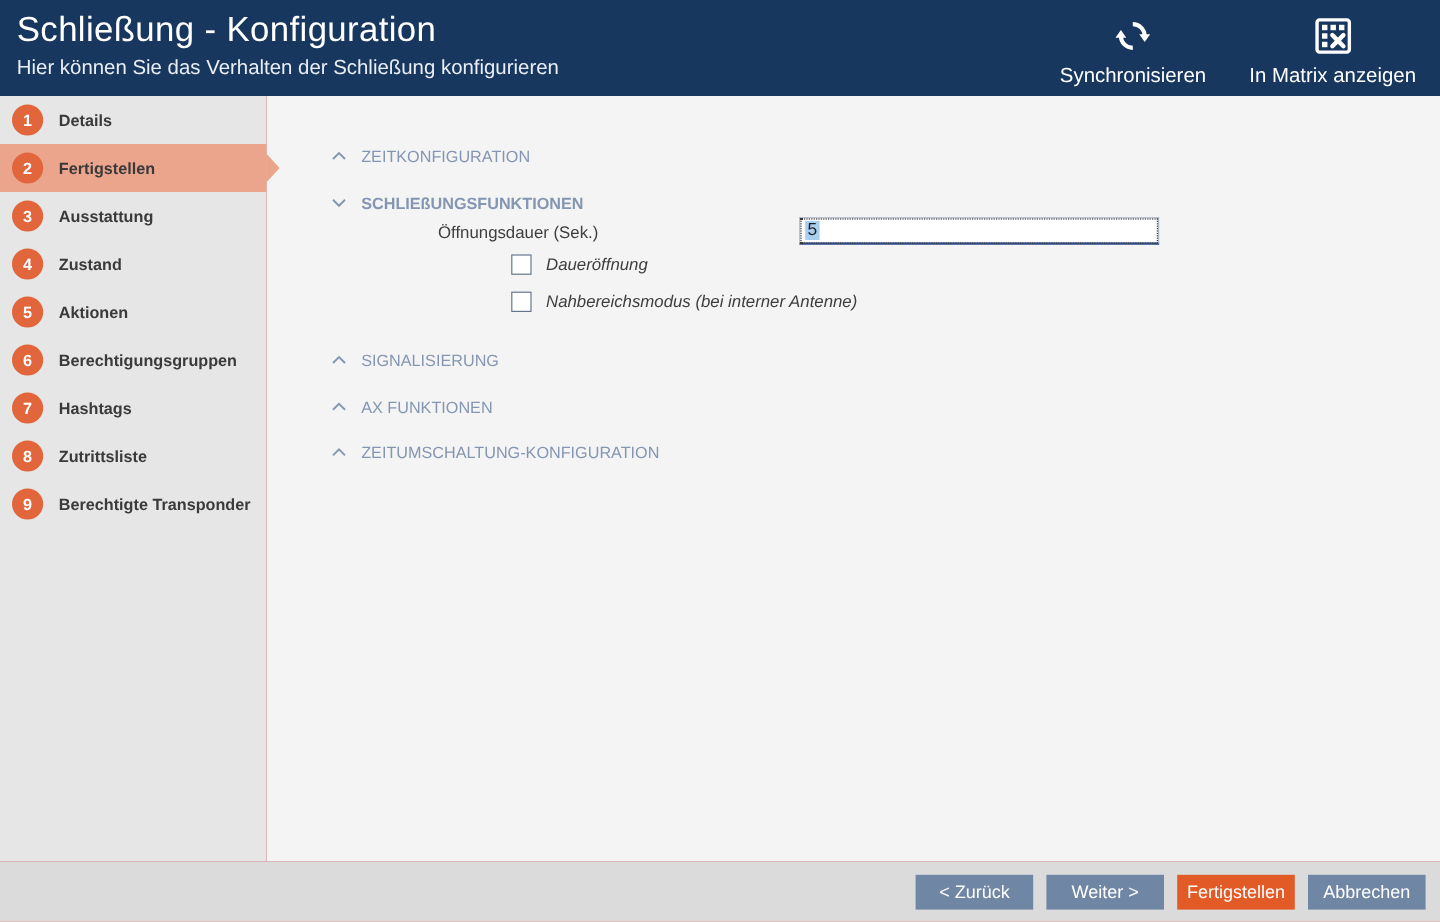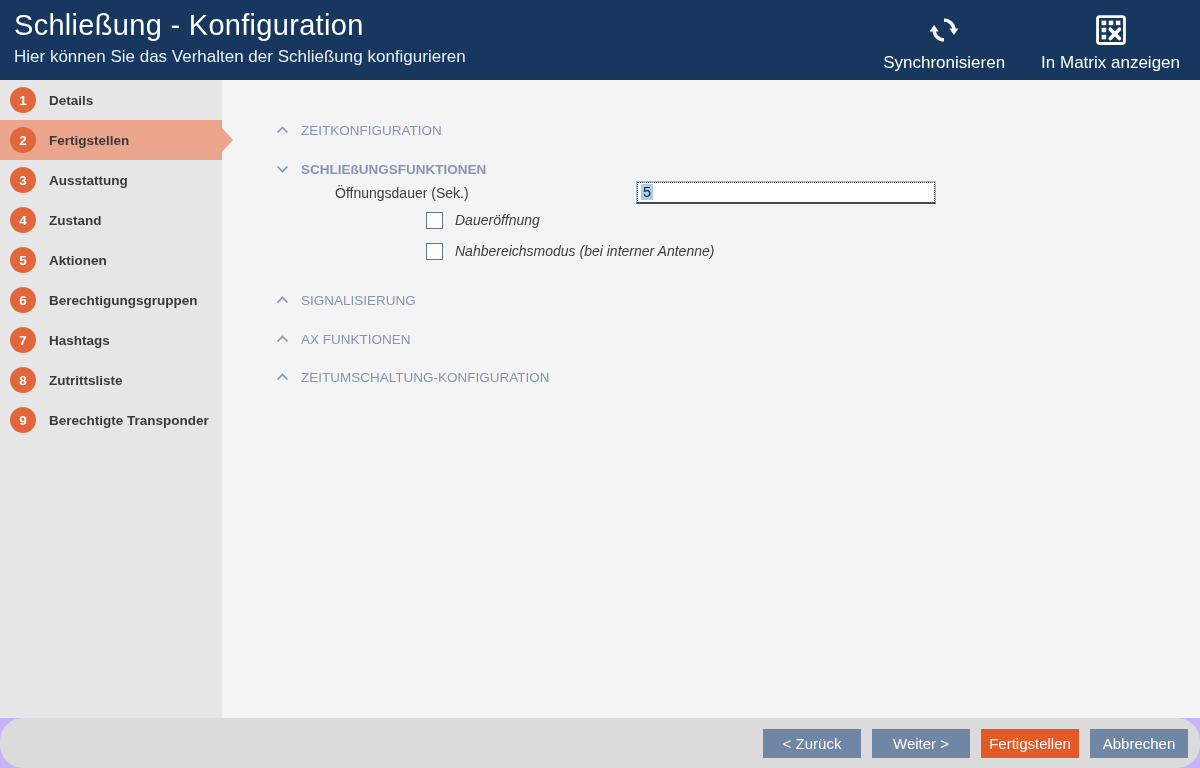--- a/index.html
+++ b/index.html
@@ -1,19 +1,19 @@
 <!DOCTYPE html>
 <html><head>
 <meta charset="utf-8">
 <style>
   * { margin:0; padding:0; box-sizing:border-box; }
   html,body { width:1200px; height:768px; }
   body { font-family:"Liberation Sans", sans-serif; }
 
-  .app { position:relative; width:1200px; height:768px; background:#c4b5fd; overflow:hidden; }
+  .app { position:relative; width:1200px; height:768px; background:#b91c1c; overflow:hidden; }
 
   
   .header { position:absolute; top:0; left:0; width:1200px; height:80px;
             background:#17375E; color:#fff; display:flex; justify-content:space-between; }
   .header-text { padding:9px 0 0 14px; }
   .page-title { font-size:29px; font-weight:300; letter-spacing:0.3px; }
   .page-subtitle { font-size:17px; margin-top:5px; color:#E9EEF5; }
   .header-actions { display:flex; gap:36px; padding:13px 20px 0 0; align-items:flex-start; }
   .header-action { display:flex; flex-direction:column; align-items:center; gap:6px;
                    font-size:17px; color:#fff; cursor:pointer; white-space:nowrap; }
@@ -38,41 +38,41 @@
   .content { position:absolute; top:80px; left:222px; width:978px; height:638px;
              background:#F4F4F4; padding:42px 0 0 54px; }
   .section { display:flex; align-items:center; gap:12px; height:16px;
              color:#8496B2; font-size:13.5px; cursor:pointer; width:max-content; }
   .section svg { display:block; }
   .sec-1 { margin-bottom:23px; }
   .sec-2 { margin-bottom:4px;font-weight:bold; }
   .sec-3 { margin-bottom:23px; }
   .sec-4 { margin-bottom:22px; }
 
-  .row-duration { display:flex; align-items:center; margin-left:59px; height:23px;
+  .row-duration { display:flex; align-items:center; margin-left:89px; height:23px;
                   margin-bottom:7px; }
   .field-label { width:301px; font-size:14px; color:#3E3E3E; }
   .text-input { width:300px; height:23px; background:#fff;
                 border:1px solid #A9B4C2; border-bottom:2px solid #34508C;
                 outline:1px dotted #3A3A3A; outline-offset:-2px;
                 display:flex; align-items:center; padding-left:4px;
                 font-size:14.5px; color:#1E1E1E; cursor:text; }
   .selected-text { background:#A8CEF0; padding:0 2px; }
 
   .row-check { display:flex; align-items:center; gap:12px; margin-left:150px;
                height:18px; margin-bottom:13px;font-style:italic; }
   .row-check.last { margin-bottom:32px; }
   .checkbox { width:17px; height:17px; background:#fff; border:1px solid #66758A;
               flex:0 0 17px; cursor:pointer; }
   .check-label { font-size:14px; color:#3E3E3E; }
 
   
   .footer { position:absolute; bottom:0; left:0; width:1200px; height:50px;
             background:#DBDBDB; display:flex; justify-content:flex-end;
-            align-items:center; gap:11px; padding-right:12px;border-radius:23px; }
+            align-items:center; gap:11px; padding-right:12px; }
   .btn { width:98px; height:29px; border:none; color:#fff; font-size:15px;
          font-family:"Liberation Sans", sans-serif;
          display:flex; align-items:center; justify-content:center;
          background:#7086A5; cursor:pointer; }
   .btn.primary { background:#E25A26; }
 </style>
 </head>
 <body>
 
 <div class="app">

